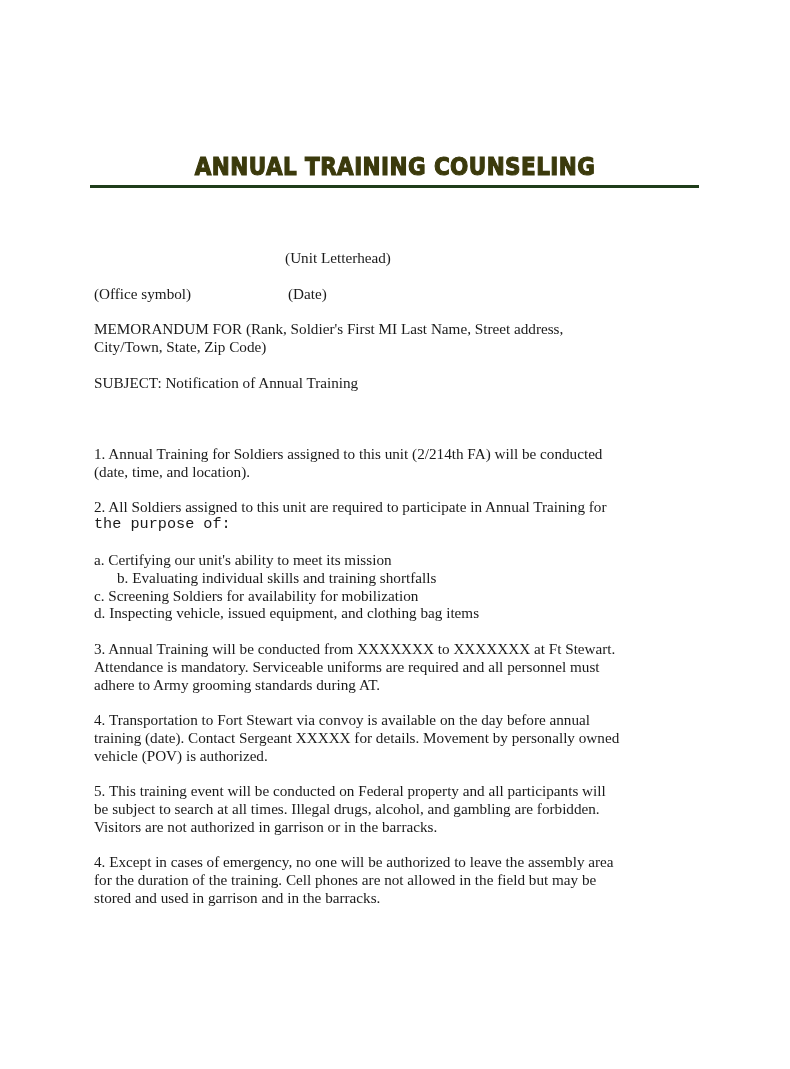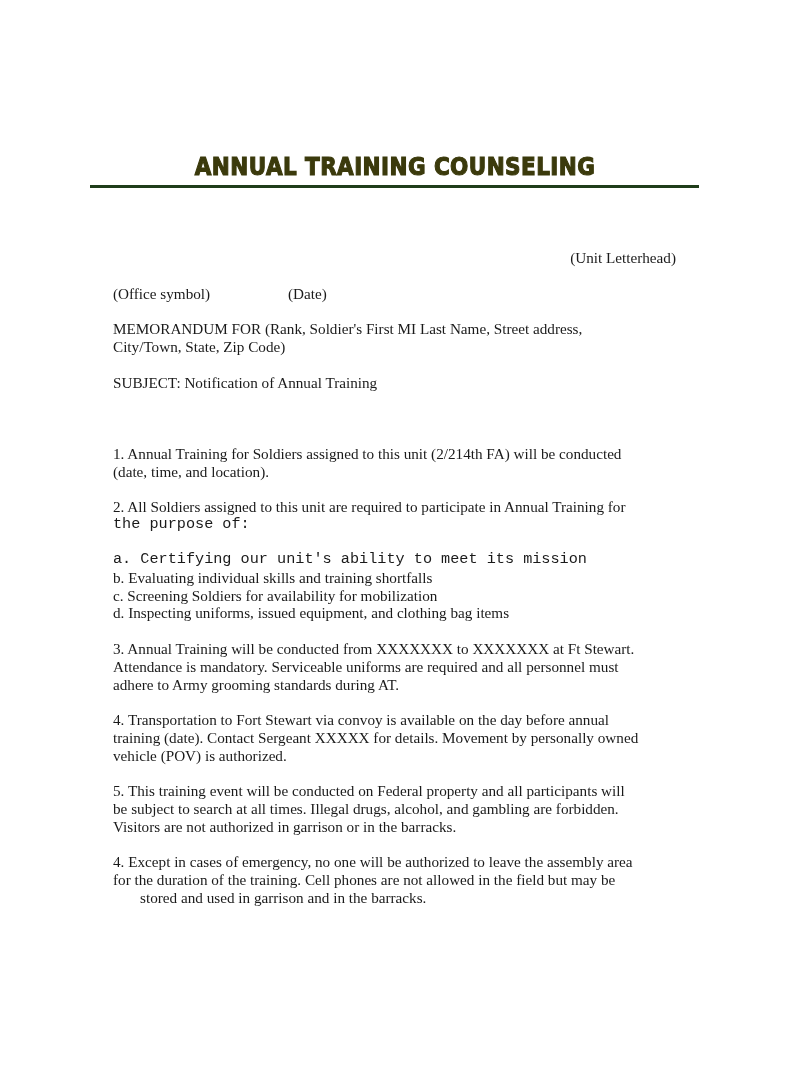--- a/index.html
+++ b/index.html
@@ -3,22 +3,22 @@
 <meta charset="utf-8">
 <style>
   html, body { margin:0; padding:0; background:#ffffff; }
   body { width:790px; height:1069px; position:relative; overflow:hidden;
          font-family:"Liberation Serif", "DejaVu Serif", serif; color:#1a1a1a; }
   .title { position:absolute; left:0; width:790px; top:152px; text-align:center;
            font-family:"DejaVu Sans", sans-serif; font-weight:900; font-size:25px;
            letter-spacing:0.5px; transform:scaleX(0.86); transform-origin:center;
            color:#3b3a0c; -webkit-text-stroke:1.2px #3b3a0c; }
   .rule { position:absolute; left:90px; width:609px; top:185px; height:3px; background:#1f3d1a; }
-  .t { position:absolute; left:113px; font-size:15.2px; line-height:17.6px; white-space:nowrap; }
-  .center { left:0; width:676px; text-align:right; padding-left:0; box-sizing:border-box; }
+  .t { position:absolute; left:94px; font-size:15.2px; line-height:17.6px; white-space:nowrap; }
+  .center { left:0; width:676px; text-align:center; padding-left:0; box-sizing:border-box; }
 </style>
 </head>
 <body>
 
 <div>
   <div class="title">ANNUAL TRAINING COUNSELING</div>
   <div class="rule"></div>
 
   <div class="t center" style="top:249px;">(Unit Letterhead)</div>
 
@@ -36,24 +36,24 @@
     <div class="t" style="top:445px;">1. Annual Training for Soldiers assigned to this unit (2/214th FA) will be conducted</div>
     <div class="t" style="top:463px;">(date, time, and location).</div>
   </div>
 
   <div>
     <div class="t" style="top:498px;">2. All Soldiers assigned to this unit are required to participate in Annual Training for</div>
     <div class="t" style="top:516px;font-family:Liberation Mono, monospace;">the purpose of:</div>
   </div>
 
   <div>
-    <div class="t" style="top:551px;font-family:Liberation Mono, monospace;">a. Certifying our unit's ability to meet its mission</div>
-    <div class="t" style="top:569px;">b. Evaluating individual skills and training shortfalls</div>
+    <div class="t" style="top:551px;">a. Certifying our unit's ability to meet its mission</div>
+    <div class="t" style="top:569px;margin-left:23px;">b. Evaluating individual skills and training shortfalls</div>
     <div class="t" style="top:587px;text-align:right;">c. Screening Soldiers for availability for mobilization</div>
-    <div class="t" style="top:604px;">d. Inspecting uniforms, issued equipment, and clothing bag items</div>
+    <div class="t" style="top:604px;">d. Inspecting vehicle, issued equipment, and clothing bag items</div>
   </div>
 
   <div>
     <div class="t" style="top:640px;">3. Annual Training will be conducted from XXXXXXX to XXXXXXX at Ft Stewart.</div>
     <div class="t" style="top:658px;">Attendance is mandatory. Serviceable uniforms are required and all personnel must</div>
     <div class="t" style="top:676px;">adhere to Army grooming standards during AT.</div>
   </div>
 
   <div>
     <div class="t" style="top:711px;">4. Transportation to Fort Stewart via convoy is available on the day before annual</div>
@@ -63,15 +63,15 @@
 
   <div>
     <div class="t" style="top:782px;">5. This training event will be conducted on Federal property and all participants will</div>
     <div class="t" style="top:800px;">be subject to search at all times. Illegal drugs, alcohol, and gambling are forbidden.</div>
     <div class="t" style="top:818px;">Visitors are not authorized in garrison or in the barracks.</div>
   </div>
 
   <div>
     <div class="t" style="top:853px;">4. Except in cases of emergency, no one will be authorized to leave the assembly area</div>
     <div class="t" style="top:871px;">for the duration of the training. Cell phones are not allowed in the field but may be</div>
-    <div class="t" style="top:889px;margin-left:27px;">stored and used in garrison and in the barracks.</div>
+    <div class="t" style="top:889px;">stored and used in garrison and in the barracks.</div>
   </div>
 </div>
 
 </body></html>

